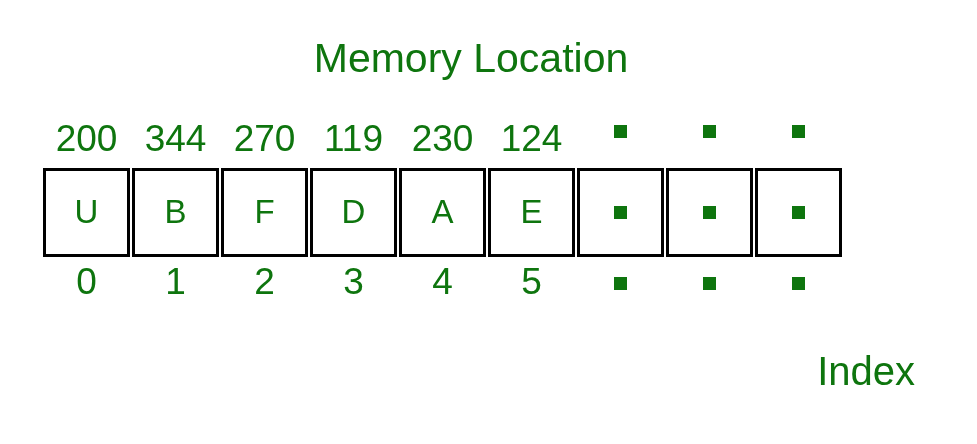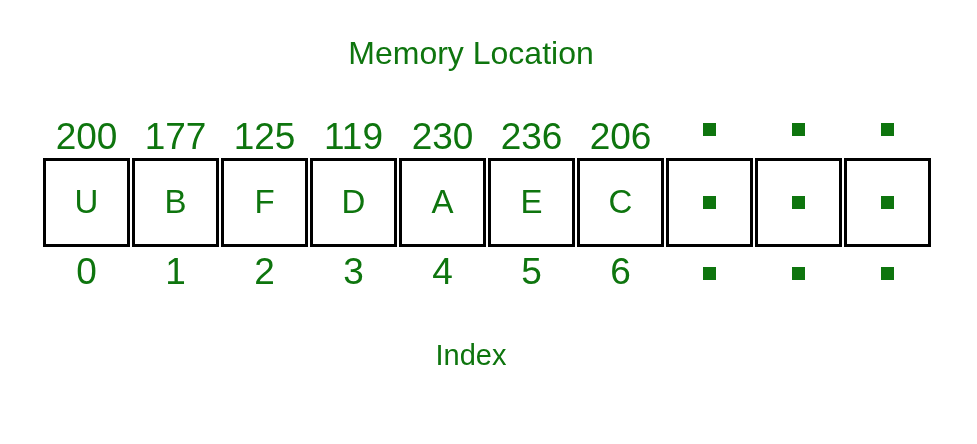--- a/index.html
+++ b/index.html
@@ -14,21 +14,21 @@
     background: var(--bg, #ffffff);
     overflow: hidden;
   }
   .inner {
     margin-left: 43px;
     width: 888px;
   }
   .title {
     margin-top: 36px;
     text-align: center;
-    font-size: 32px;
+    font-size: 41px;
     line-height: 1.12;
     color: var(--green, #0e750e);
     transform: translateX(-16px);
   }
   .grid {
     display: flex;
     gap: 2px;
   }
   .column {
     width: 87px;
@@ -38,21 +38,21 @@
   }
   .slot {
     display: flex;
     justify-content: center;
     color: var(--green, #0e750e);
     font-size: 37px;
   }
   .slot.addr {
     height: 86px;
     align-items: flex-end;
-    padding-bottom: 0;
+    padding-bottom: 8px;
   }
   .box {
     height: 89px;
     border: 3px solid var(--border, #000000);
     background: #ffffff;
     display: flex;
     align-items: center;
     justify-content: center;
     font-size: 33px;
     color: var(--green, #0e750e);
@@ -64,81 +64,74 @@
   }
   .dot {
     display: inline-block;
     width: 13px; height: 13px;
     background: var(--green, #0e750e);
   }
   .slot.addr .dot { margin-bottom: 22px; }
   .slot.idx  .dot { margin-top: 16px; }
   .axis-label {
     margin-top: 46px;
-    text-align: center;
-    font-size: 29px;
+    text-align: right;
+    font-size: 40px;
     color: var(--green, #0e750e);
     transform: translateX(-16px);
   }
 </style>
 </head>
 <body>
 
 <div class="canvas">
   <div class="inner">
     <div class="title">Memory Location</div>
     <div class="grid">
         <div class="column">
           <div class="slot addr">200</div>
           <div class="box">
             <span>U</span>
           </div>
           <div class="slot idx">0</div>
         </div>
         <div class="column">
-          <div class="slot addr">177</div>
+          <div class="slot addr">344</div>
           <div class="box">
             <span>B</span>
           </div>
           <div class="slot idx">1</div>
         </div>
         <div class="column">
-          <div class="slot addr">125</div>
+          <div class="slot addr">270</div>
           <div class="box">
             <span>F</span>
           </div>
           <div class="slot idx">2</div>
         </div>
         <div class="column">
           <div class="slot addr">119</div>
           <div class="box">
             <span>D</span>
           </div>
           <div class="slot idx">3</div>
         </div>
         <div class="column">
           <div class="slot addr">230</div>
           <div class="box">
             <span>A</span>
           </div>
           <div class="slot idx">4</div>
         </div>
         <div class="column">
-          <div class="slot addr">236</div>
+          <div class="slot addr">124</div>
           <div class="box">
             <span>E</span>
           </div>
           <div class="slot idx">5</div>
-        </div>
-        <div class="column">
-          <div class="slot addr">206</div>
-          <div class="box">
-            <span>C</span>
-          </div>
-          <div class="slot idx">6</div>
         </div>
         <div class="column">
           <div class="slot addr">
             <span class="dot"></span>
           </div>
           <div class="box">
             <span class="dot"></span>
           </div>
           <div class="slot idx">
             <span class="dot"></span>

